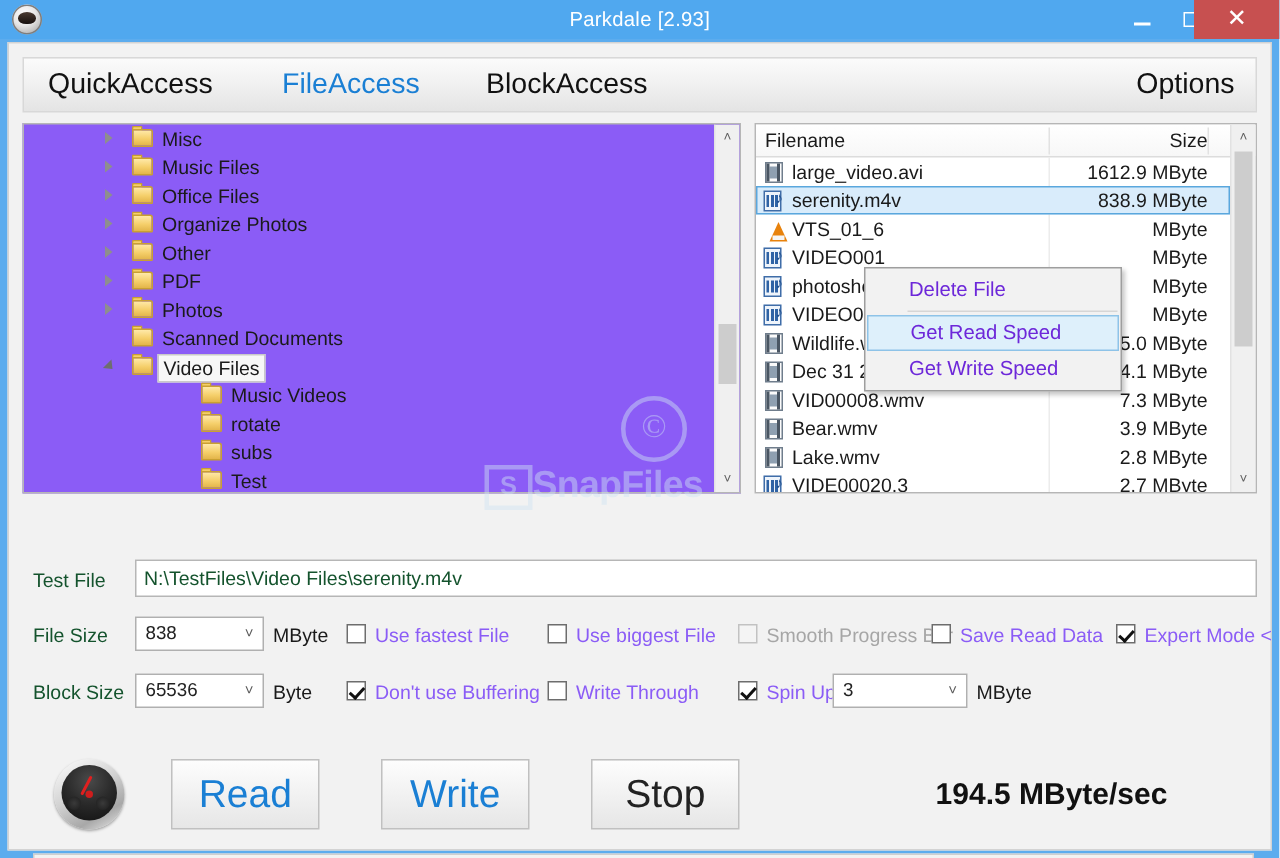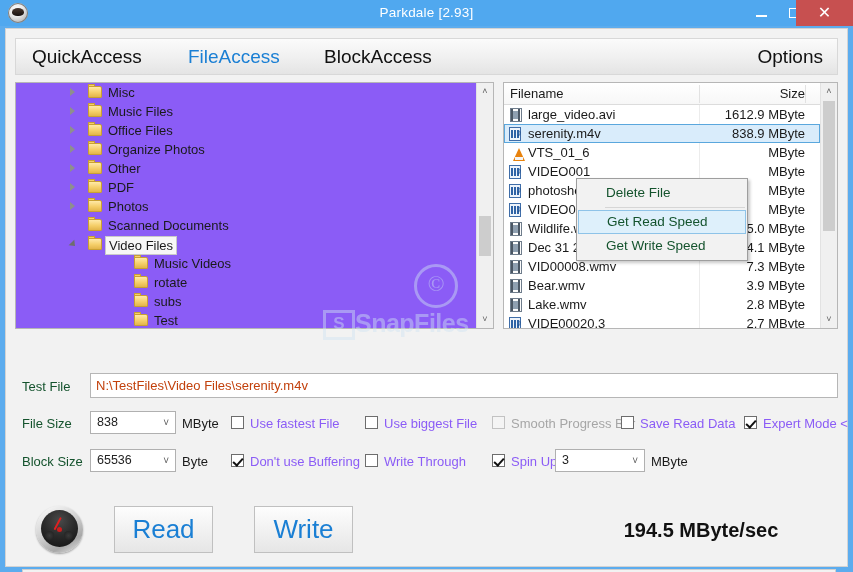--- a/index.html
+++ b/index.html
@@ -320,21 +320,21 @@
     background: #f2f2f2;
     border: 1px solid #9e9e9e;
     box-shadow: 2px 2px 3px rgba(0,0,0,.22);
     box-sizing: border-box;
     z-index: 40;
     padding: 2px 0;
   }
   .ctx-item {
     position: relative;
     height: 24px; line-height: 24px;
-    font-size: 13.5px; color: #14532d;
+    font-size: 13.5px; color: #6d28d9;
     padding-left: 29px;
     cursor: default;
     white-space: nowrap;
     box-sizing: border-box;
   }
   .ctx-item.hl {
     background: #def0fb;
     border: 1px solid #8ec3e8;
     margin: 0 1px;
     padding-left: 28px;
@@ -385,21 +385,21 @@
   #lbl-testfile  { left: 16px; top: 350px; }
   #lbl-filesize  { left: 16px; top: 387px; }
   #lbl-blocksize { left: 16px; top: 425px; }
 
   #testfile-input {
     position: absolute; left: 84px; top: 344px;
     width: 748px; height: 25px;
     background: #ffffff;
     border: 1px solid #b6b6b6;
     box-sizing: border-box;
-    font-size: 13px; color: #c2410c;
+    font-size: 13px; color: #14532d;
     line-height: 23px;
     padding-left: 5px;
     white-space: nowrap; overflow: hidden;
   }
 
   .combo {
     position: absolute;
     height: 23px;
     background: #ffffff;
     border: 1px solid #b0b0b0;
@@ -870,17 +870,18 @@
     <div id="gauge">
       <div class="rim"></div>
       <div class="face"></div>
       <div class="d1"></div>
       <div class="d2"></div>
       <div class="needle"></div>
       <div class="hub"></div>
     </div>
     <div class="actbtn" id="btn-read">Read</div>
     <div class="actbtn" id="btn-write">Write</div>
+    <div class="actbtn" id="btn-stop">Stop</div>
     <div id="speed-readout">194.5 MByte/sec</div>
 
     <div id="progressbar"></div>
   </div>
 </div>
 
 </body></html>

